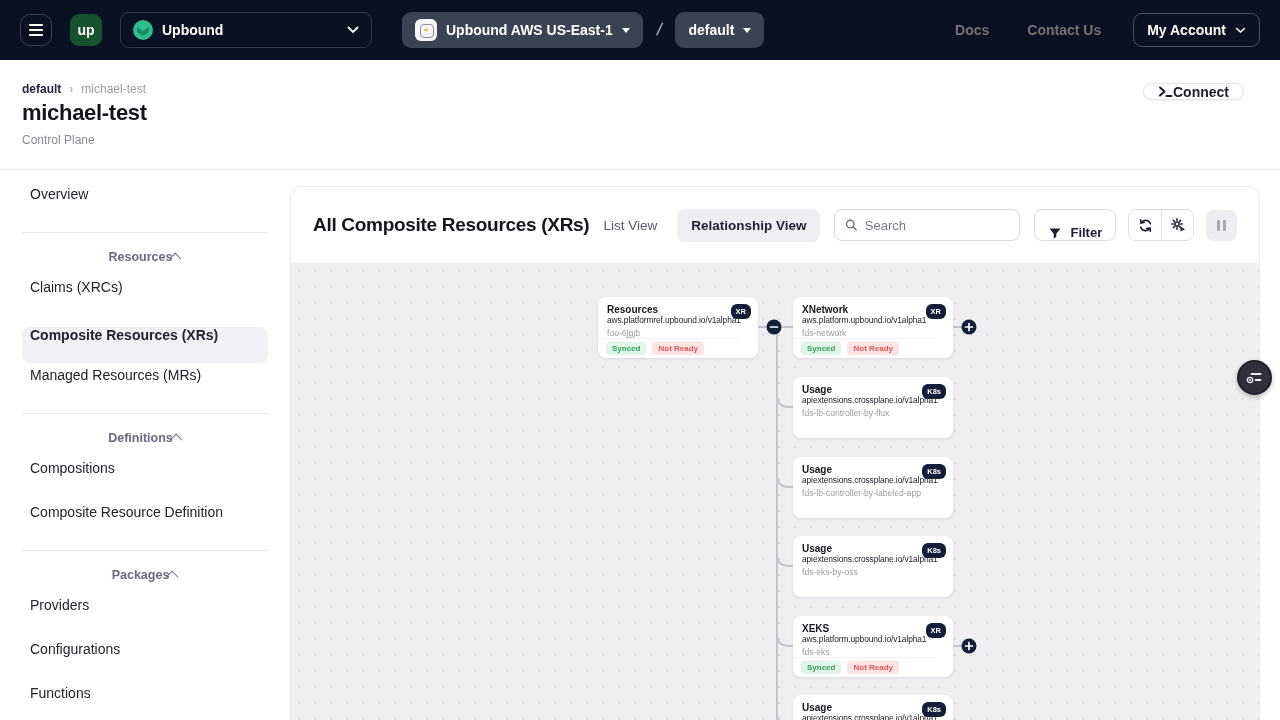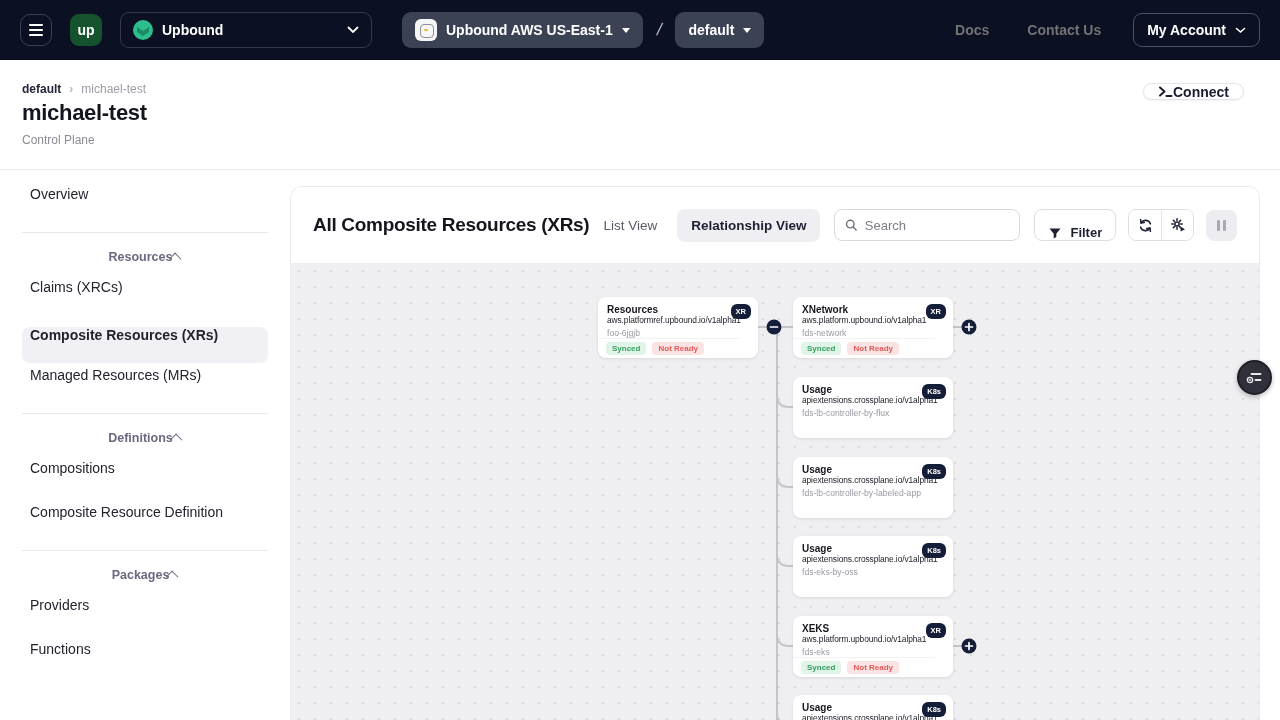--- a/index.html
+++ b/index.html
@@ -208,20 +208,23 @@
     <div class="side-divider"></div>
 
     <div class="section-header">
       <span class="section-title">Packages</span>
       <span class="chev-up"></span>
     </div>
     <div class="side-item">
       <span>Providers</span>
     </div>
     <div class="side-item">
+      <span>Configurations</span>
+    </div>
+    <div class="side-item">
       <span>Functions</span>
     </div>
   </div>
 
   <div class="main-card">
     <div class="toolbar">
       <div class="main-title">All Composite Resources (XRs)</div>
       <div class="toolbar-spacer"></div>
       <div class="view-toggle">
         <span class="view-opt">List View</span>

